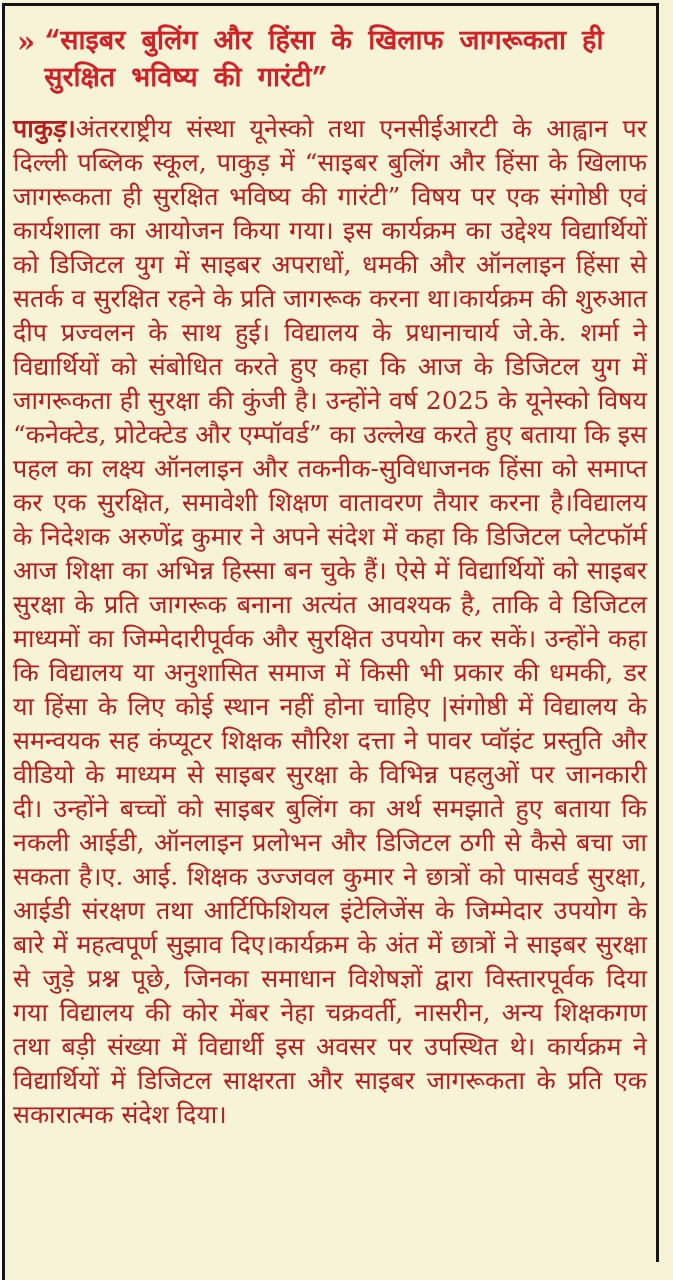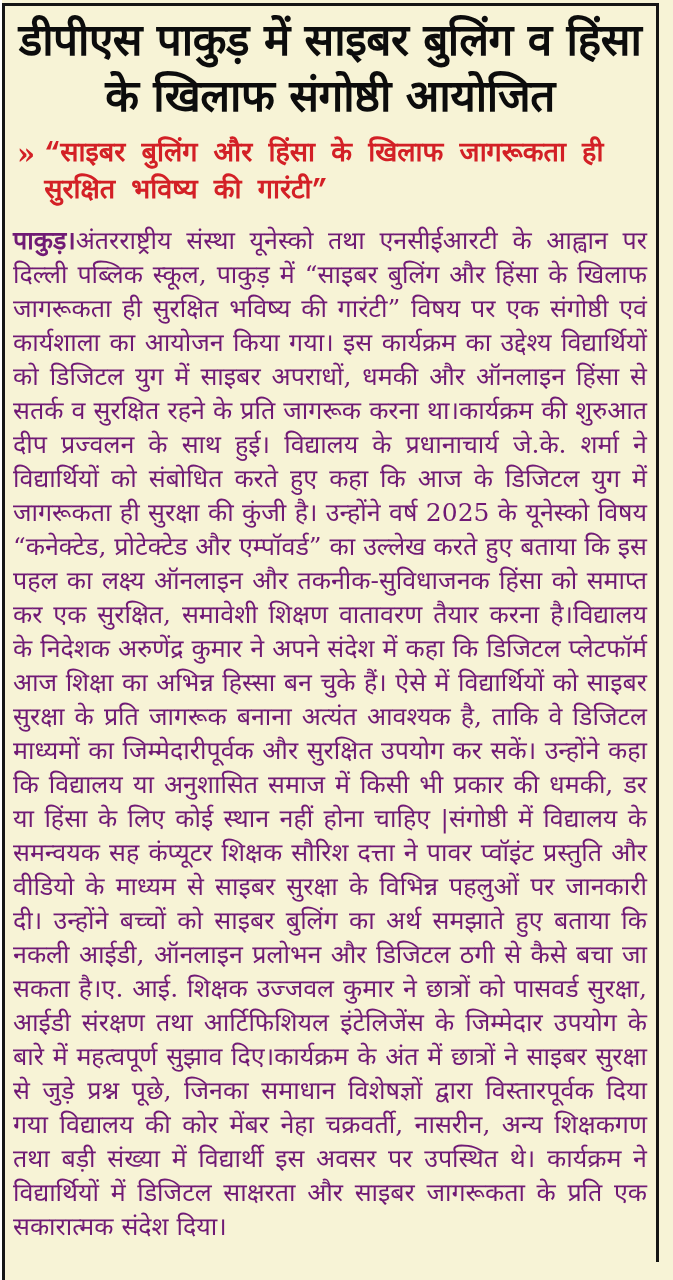--- a/index.html
+++ b/index.html
@@ -60,38 +60,37 @@
     flex: 0 0 auto;
   }
   .subheadline .subtext {
     flex: 1 1 auto;
     font-family: Liberation Mono, monospace;
   }
   .body-text {
     margin: 14px 0 8px 0;
     font-size: 25px;
     line-height: 34px;
-    color: #701a75;
+    color: #b91c1c;
     text-align: justify;
   }
   .dateline {
     font-weight: 700;
   }
 </style>
 </head>
 <body>
 
 <div class="white-edge"></div>
 <div class="rule rule-left"></div>
 <div class="rule rule-top"></div>
 <div class="rule rule-right"></div>
 
 <div class="content">
 
-  <h1 class="headline">डीपीएस पाकुड़ में साइबर बुलिंग व हिंसा के खिलाफ संगोष्ठी आयोजित</h1>
 
   <div class="subheadline">
     <span class="marker">»</span>
     <span class="subtext">“साइबर बुलिंग और हिंसा के खिलाफ जागरूकता ही सुरक्षित भविष्य की गारंटी”</span>
   </div>
 
   <p class="body-text"><span class="dateline">पाकुड़।</span><span>अंतरराष्ट्रीय संस्था यूनेस्को तथा एनसीईआरटी के आह्वान पर दिल्ली पब्लिक स्कूल, पाकुड़ में “साइबर बुलिंग और हिंसा के खिलाफ जागरूकता ही सुरक्षित भविष्य की गारंटी” विषय पर एक संगोष्ठी एवं कार्यशाला का आयोजन किया गया। इस कार्यक्रम का उद्देश्य विद्यार्थियों को डिजिटल युग में साइबर अपराधों, धमकी और ऑनलाइन हिंसा से सतर्क व सुरक्षित रहने के प्रति जागरूक करना था।कार्यक्रम की शुरुआत दीप प्रज्वलन के साथ हुई। विद्यालय के प्रधानाचार्य जे.के. शर्मा ने विद्यार्थियों को संबोधित करते हुए कहा कि आज के डिजिटल युग में जागरूकता ही सुरक्षा की कुंजी है। उन्होंने वर्ष 2025 के यूनेस्को विषय “कनेक्टेड, प्रोटेक्टेड और एम्पॉवर्ड” का उल्लेख करते हुए बताया कि इस पहल का लक्ष्य ऑनलाइन और तकनीक-सुविधाजनक हिंसा को समाप्त कर एक सुरक्षित, समावेशी शिक्षण वातावरण तैयार करना है।विद्यालय के निदेशक अरुणेंद्र कुमार ने अपने संदेश में कहा कि डिजिटल प्लेटफॉर्म आज शिक्षा का अभिन्न हिस्सा बन चुके हैं। ऐसे में विद्यार्थियों को साइबर सुरक्षा के प्रति जागरूक बनाना अत्यंत आवश्यक है, ताकि वे डिजिटल माध्यमों का जिम्मेदारीपूर्वक और सुरक्षित उपयोग कर सकें। उन्होंने कहा कि विद्यालय या अनुशासित समाज में किसी भी प्रकार की धमकी, डर या हिंसा के लिए कोई स्थान नहीं होना चाहिए |संगोष्ठी में विद्यालय के समन्वयक सह कंप्यूटर शिक्षक सौरिश दत्ता ने पावर प्वॉइंट प्रस्तुति और वीडियो के माध्यम से साइबर सुरक्षा के विभिन्न पहलुओं पर जानकारी दी। उन्होंने बच्चों को साइबर बुलिंग का अर्थ समझाते हुए बताया कि नकली आईडी, ऑनलाइन प्रलोभन और डिजिटल ठगी से कैसे बचा जा सकता है।ए. आई. शिक्षक उज्जवल कुमार ने छात्रों को पासवर्ड सुरक्षा, आईडी संरक्षण तथा आर्टिफिशियल इंटेलिजेंस के जिम्मेदार उपयोग के बारे में महत्वपूर्ण सुझाव दिए।कार्यक्रम के अंत में छात्रों ने साइबर सुरक्षा से जुड़े प्रश्न पूछे, जिनका समाधान विशेषज्ञों द्वारा विस्तारपूर्वक दिया गया विद्यालय की कोर मेंबर नेहा चक्रवर्ती, नासरीन, अन्य शिक्षकगण तथा बड़ी संख्या में विद्यार्थी इस अवसर पर उपस्थित थे। कार्यक्रम ने विद्यार्थियों में डिजिटल साक्षरता और साइबर जागरूकता के प्रति एक सकारात्मक संदेश दिया।</span></p>
 
 </div>
 

